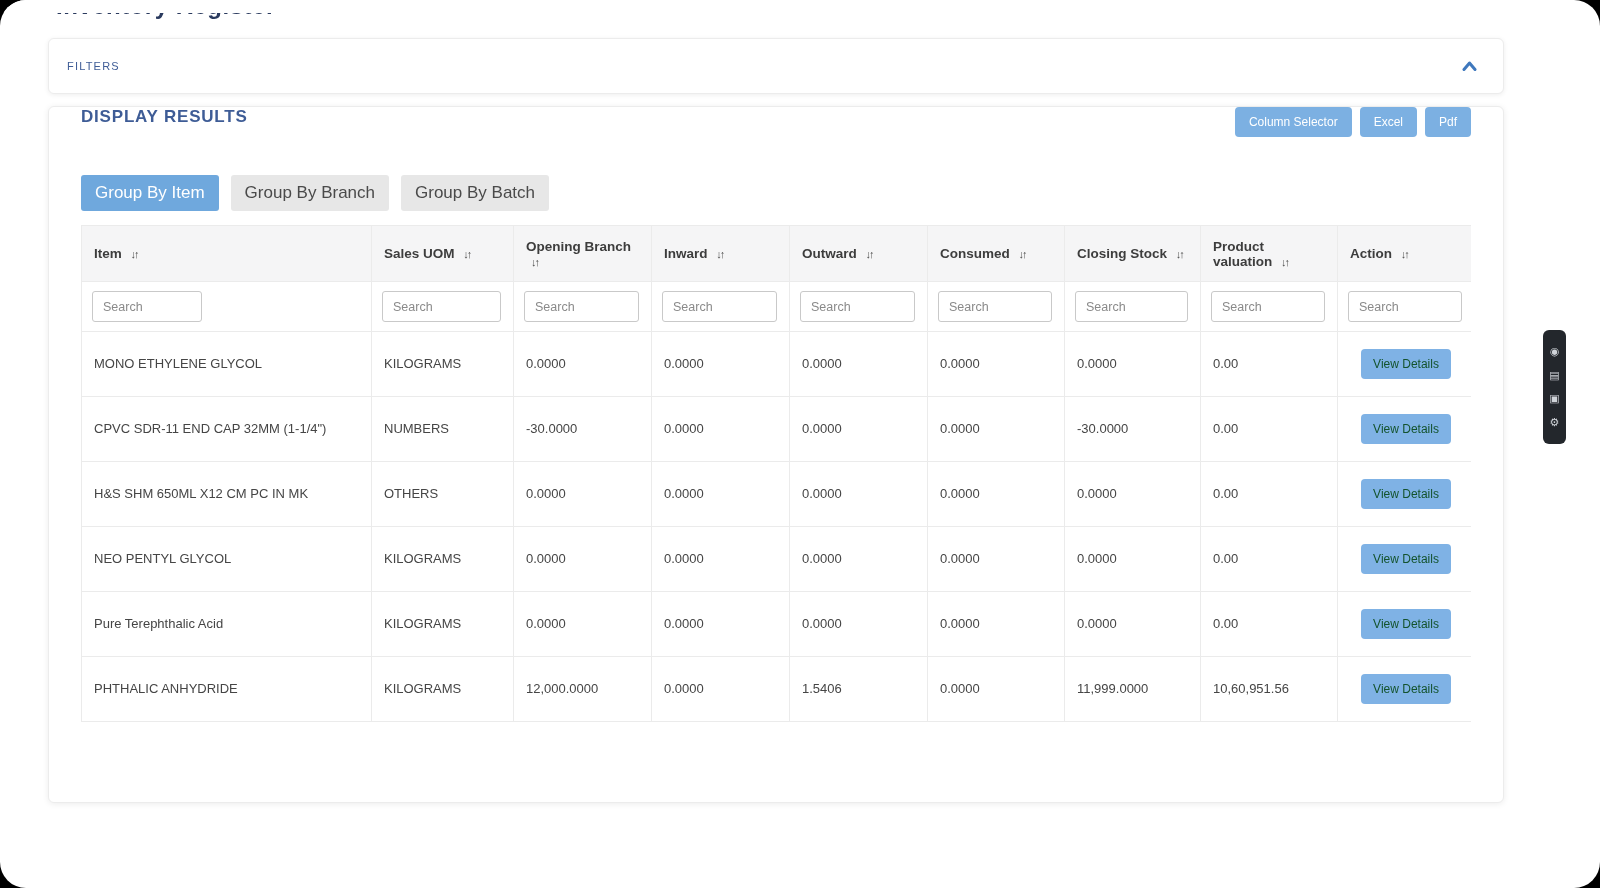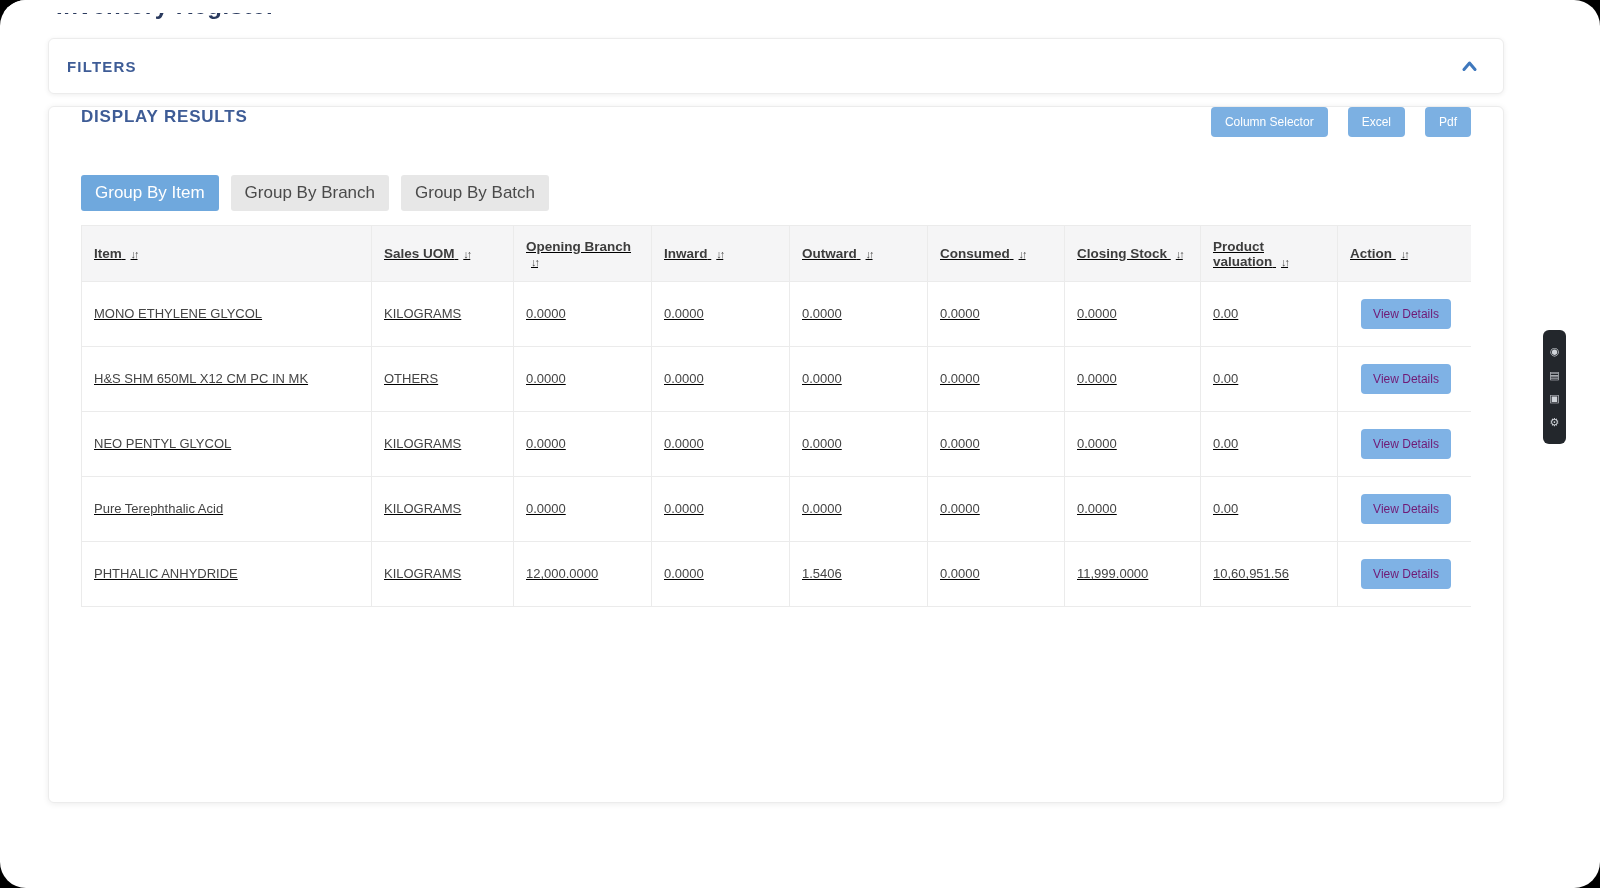--- a/index.html
+++ b/index.html
@@ -11,54 +11,54 @@
   .page-title { position:absolute; top:-8px; left:56px; font-size:24px; font-weight:700;
                 color:#2a3a5e; letter-spacing:.5px; z-index:1; }
   .title-mask { position:absolute; top:0; left:0; width:420px; height:13px; background:#fff; z-index:2; }
 
   
   .filters-card { position:absolute; left:48px; top:38px; width:1456px; height:56px;
                   background:#fff; border:1px solid #ececec; border-radius:6px;
                   box-shadow:0 1px 5px rgba(0,0,0,.07);
                   display:flex; align-items:center; justify-content:space-between;
                   padding:0 26px 0 18px; z-index:3; }
-  .filters-title { color:#3e5c96; font-weight:700; font-size:15px; letter-spacing:1.2px; }
+  .filters-title { color:#3e5c96; font-weight:400; font-size:11px; letter-spacing:1.2px; }
   .chevron-btn { cursor:pointer; display:flex; align-items:center; }
 
   
   .results-card { position:absolute; left:48px; top:106px; width:1456px; height:697px;
                   background:#fff; border:1px solid #ececec; border-radius:6px;
                   box-shadow:0 1px 6px rgba(0,0,0,.08); overflow:hidden; padding:0 32px; }
   .results-head { display:flex; align-items:flex-start; justify-content:space-between; }
   .results-title { color:#3e5c96; font-weight:700; font-size:17px; letter-spacing:.8px; }
-  .toolbar { display:flex; gap:20px; }
+  .toolbar { display:flex; gap:8px; }
   .btn-blue { background:#7cb0e2; color:#fff; border:none; border-radius:4px;
               font-size:12px; font-family:inherit; padding:8px 14px; cursor:pointer; }
 
   .tabs { display:flex; gap:12px; margin-top:38px; }
   .tab { border:none; border-radius:3px; font-size:17px; font-family:inherit;
          padding:8px 14px; background:#e7e7e7; color:#4a4a4a; cursor:pointer; }
   .tab.active { background:#6fa8dd; color:#fff; }
 
   
   .table-clip { margin-top:14px; height:572px; overflow:hidden; }
-  table { border-collapse:collapse; table-layout:fixed; width:1393px;text-decoration:underline; }
+  table { border-collapse:collapse; table-layout:fixed; width:1393px; }
   th, td { border:1px solid #ebebeb; font-size:13px; color:#3d3d3d; overflow:hidden; }
   thead th { background:#f5f5f6; text-align:left; font-weight:700; font-size:13.5px;
              padding:10px 12px; height:56px; vertical-align:middle; cursor:pointer; }
   .sort { font-size:11px; color:#4d4d4d; letter-spacing:-2px; margin-left:5px; white-space:nowrap; }
   tr.search-row td { padding:9px 10px; height:50px; }
   tr.search-row input { width:calc(100% - 2px); height:31px; border:1px solid #c9c9c9; border-radius:3px;
                         font-size:12.5px; color:#555; padding:0 10px; font-family:inherit; outline:none; }
   tr.search-row td:first-child input { width:110px; }
   tr.search-row input::placeholder { color:#8a8a8a; }
   tbody.data td { padding:17px 12px; height:55px; vertical-align:middle; color:#454545; line-height:1.35; }
   td.num { padding-right:14px; }
   td.action-cell { text-align:center; }
-  .view-details { background:#7fb2e5; color:#701a75; border:none; border-radius:4px;
+  .view-details { background:#7fb2e5; color:#14532d; border:none; border-radius:4px;
                   font-size:12px; font-family:inherit; padding:8px 12px; cursor:pointer; white-space:nowrap; }
 
   
   .side-widget { position:absolute; top:330px; left:1543px; width:23px; height:114px;
                  background:#23272c; border-radius:6px; z-index:5;
                  display:flex; flex-direction:column; align-items:center; justify-content:space-evenly;
                  padding:4px 0; }
   .side-widget .wicon { color:#cfd3d8; font-size:11px; line-height:1; cursor:pointer; }
 </style>
 </head>
@@ -112,30 +112,52 @@
               <th><span>Item</span> <span class="sort">↓↑</span></th>
               <th><span>Sales UOM</span> <span class="sort">↓↑</span></th>
               <th><span>Opening Branch</span> <span class="sort">↓↑</span></th>
               <th><span>Inward</span> <span class="sort">↓↑</span></th>
               <th><span>Outward</span> <span class="sort">↓↑</span></th>
               <th><span>Consumed</span> <span class="sort">↓↑</span></th>
               <th><span>Closing Stock</span> <span class="sort">↓↑</span></th>
               <th><span>Product valuation</span> <span class="sort">↓↑</span></th>
               <th><span>Action</span> <span class="sort">↓↑</span></th>
             </tr>
+          <tr class="search-row" id="search-row">
+              <td><input type="text" placeholder="Search" style=""></td>
+              <td><input type="text" placeholder="Search" style=""></td>
+              <td><input type="text" placeholder="Search" style=""></td>
+              <td><input type="text" placeholder="Search" style=""></td>
+              <td><input type="text" placeholder="Search" style=""></td>
+              <td><input type="text" placeholder="Search" style=""></td>
+              <td><input type="text" placeholder="Search" style=""></td>
+              <td><input type="text" placeholder="Search" style=""></td>
+              <td><input type="text" placeholder="Search" style=""></td>
+            </tr>
         </thead>
         <tbody class="data" id="data-body">
             <tr>
               <td>MONO ETHYLENE GLYCOL</td>
               <td>KILOGRAMS</td>
               <td class="num">0.0000</td>
               <td class="num">0.0000</td>
               <td class="num">0.0000</td>
               <td class="num">0.0000</td>
               <td class="num">0.0000</td>
+              <td class="num">0.00</td>
+              <td class="action-cell"><button class="view-details">View Details</button></td>
+            </tr>
+            <tr>
+              <td>CPVC SDR-11 END CAP 32MM (1-1/4")</td>
+              <td>NUMBERS</td>
+              <td class="num">-30.0000</td>
+              <td class="num">0.0000</td>
+              <td class="num">0.0000</td>
+              <td class="num">0.0000</td>
+              <td class="num">-30.0000</td>
               <td class="num">0.00</td>
               <td class="action-cell"><button class="view-details">View Details</button></td>
             </tr>
             <tr>
               <td>H&amp;S SHM 650ML X12 CM PC IN MK</td>
               <td>OTHERS</td>
               <td class="num">0.0000</td>
               <td class="num">0.0000</td>
               <td class="num">0.0000</td>
               <td class="num">0.0000</td>

